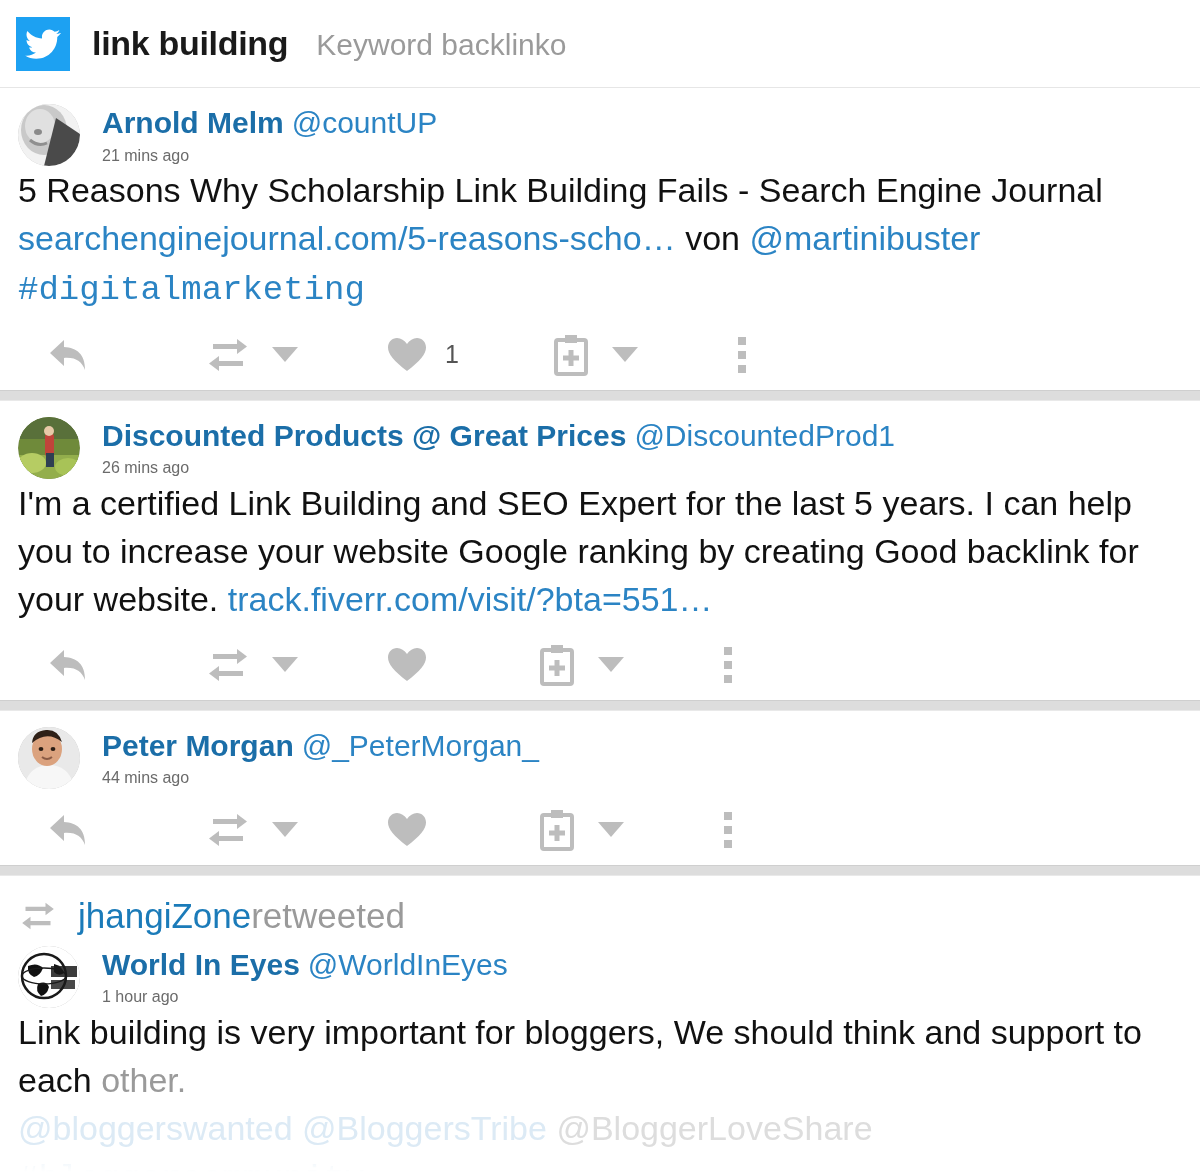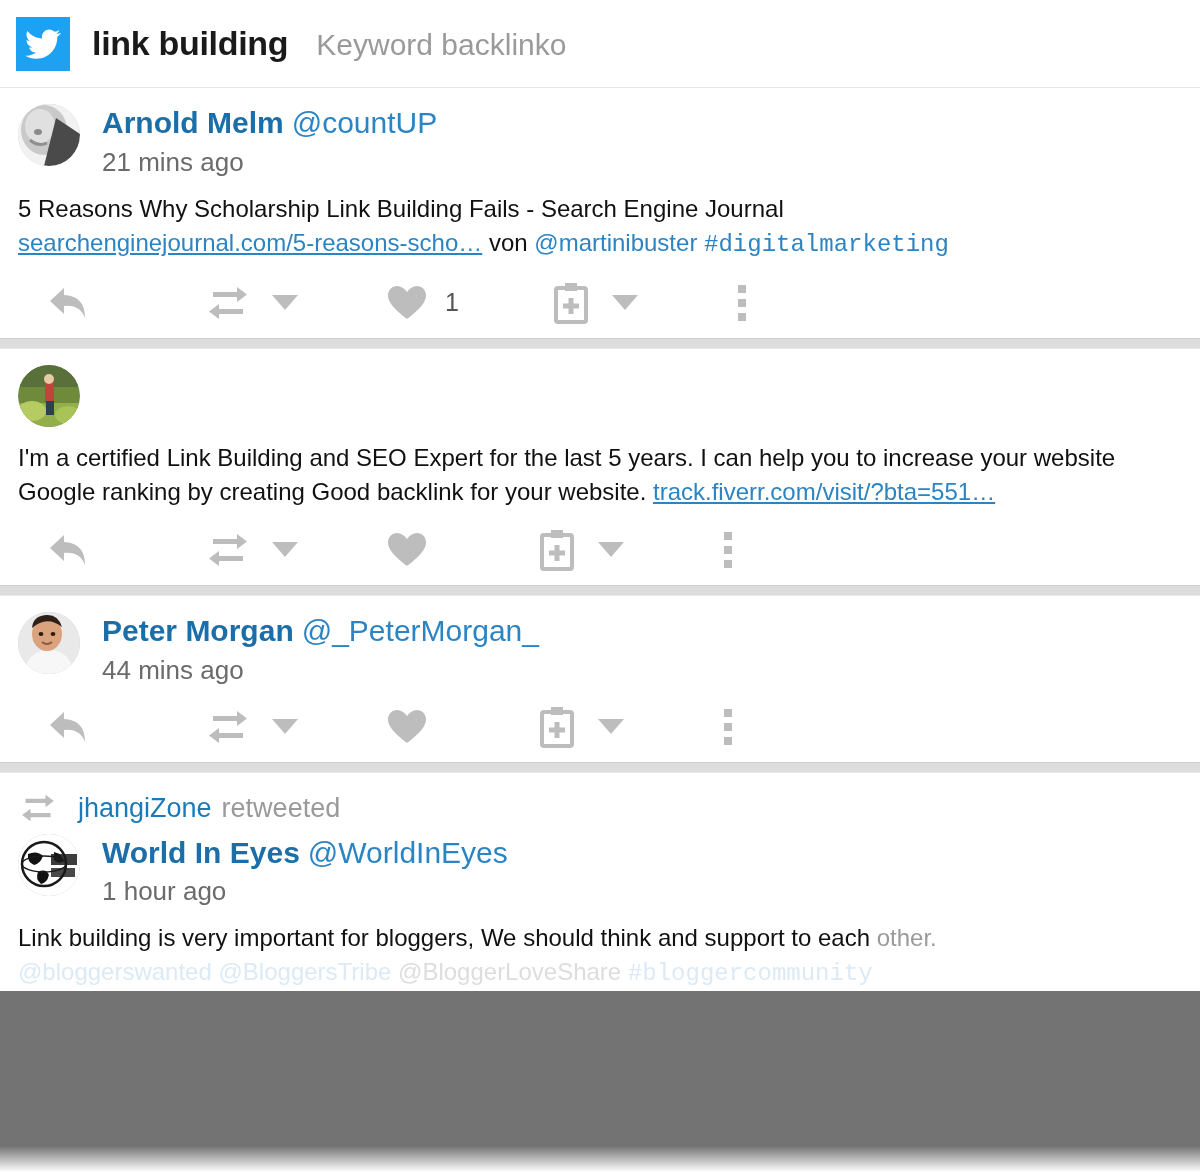--- a/index.html
+++ b/index.html
@@ -71,29 +71,29 @@
   .tweet {
     padding: 16px 18px 0 18px;
     background: #ffffff;
     position: relative;
   }
 
   .retweet-banner {
     display: flex;
     align-items: center;
     padding: 4px 0 10px 0;
-    font-size: 27px;
+    font-size: 35px;
   }
   .retweet-banner .rt-ico {
     width: 40px; height: 30px;
     flex: 0 0 40px;
     margin-right: 20px;
   }
   .rt-user { color: #1b7bb9; }
-  .rt-text { color: #9a9a9a; margin-left: 10px; }
+  .rt-text { color: #9a9a9a; }
 
   .tweet-head {
     display: flex;
     align-items: flex-start;
   }
   .avatar {
     width: 62px; height: 62px;
     border-radius: 50%;
     flex: 0 0 62px;
     margin-right: 22px;
@@ -110,34 +110,33 @@
     font-weight: bold;
     color: #1b6ea8;
   }
   .author-handle {
     font-size: 30px;
     color: #2b84c4;
     font-weight: normal;
     margin-left: 8px;
   }
   .timestamp {
-    font-size: 26px;
+    font-size: 16px;
     color: #6b6b6b;
     margin-top: 7px;
     display: block;
   }
 
   .tweet-body {
-    font-size: 24px;
+    font-size: 34px;
     line-height: 1.42;
     color: #111111;
-    margin-top: 14px;
     word-wrap: break-word;
   }
-  .tweet-body .lnk { color: #2b84c4; text-decoration: underline; }
+  .tweet-body .lnk { color: #2b84c4; }
   .tweet-body .mention { color: #2b84c4; }
   .tweet-body .tag { color: #2b84c4; font-family: Liberation Mono, monospace; }
   .gap { display: inline-block; width: 18px; }
 
   
   .actions {
     display: flex;
     align-items: center;
     height: 70px;
     margin-top: 6px;
@@ -286,20 +285,26 @@
             <rect y="0" width="62" height="22" fill="#59703a"></rect>
             <rect y="38" width="62" height="24" fill="#93ae4c"></rect>
             <ellipse cx="14" cy="46" rx="14" ry="10" fill="#b6cc63"></ellipse>
             <ellipse cx="50" cy="50" rx="13" ry="9" fill="#a8c357"></ellipse>
             <rect x="27" y="16" width="9" height="24" rx="4" fill="#c0443a"></rect>
             <circle cx="31" cy="14" r="5" fill="#e8c9a8"></circle>
             <rect x="28" y="36" width="8" height="14" fill="#2e3f52"></rect>
           </g>
         </svg>
       </div>
+      <div class="head-text">
+        <div class="name-row">
+          <span class="author-name">Discounted Products @ Great Prices</span><span class="author-handle">@DiscountedProd1</span>
+        </div>
+        <span class="timestamp">26 mins ago</span>
+      </div>
     </div>
     <div class="tweet-body"><span>I'm a certified Link Building and SEO Expert for the last 5 years. I can help you to increase your website Google ranking by creating Good backlink for your website.</span> <span class="lnk">track.fiverr.com/visit/?bta=551…</span></div>
 
     <div class="actions">
       <div class="act a-reply">
         <svg width="42" height="38" viewBox="0 0 42 38" aria-hidden="true">
             <path fill="#bdbdbd" d="M18 4 L4 17 L18 30 L18 22 C30 21 36 26 39 34 C39 18 31 12 18 11 Z"></path>
           </svg>
       </div>
       <div class="act a-rt">

